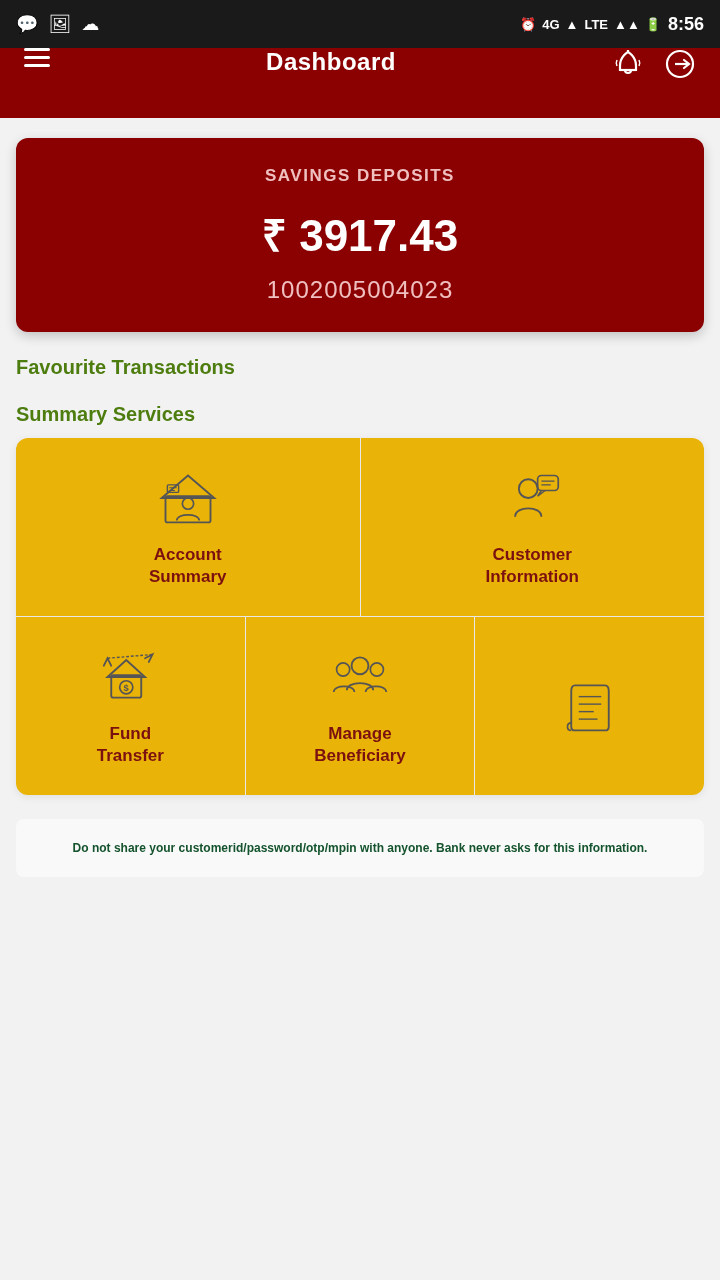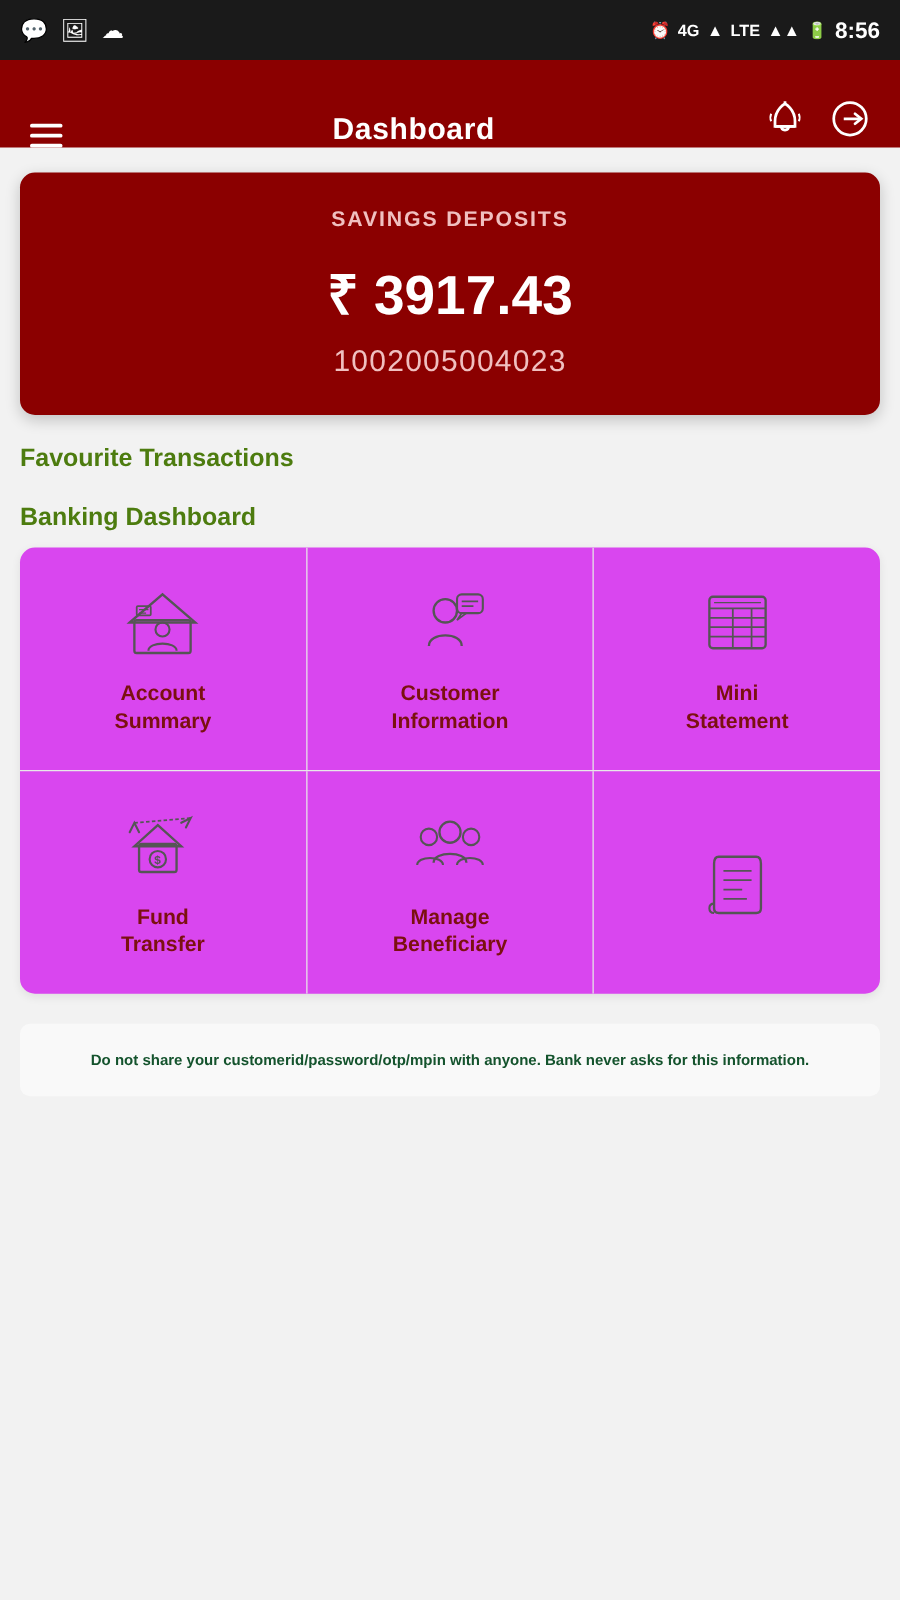--- a/index.html
+++ b/index.html
@@ -25,21 +25,21 @@
     }
     .status-left { display: flex; align-items: center; gap: 10px; }
     .status-right { display: flex; align-items: center; gap: 6px; font-size: 13px; font-weight: bold; }
     .status-time { font-size: 18px; font-weight: bold; }
 
     
     .top-nav {
       background: #8b0000;
       height: 70px;
       display: flex;
-      align-items: flex-end;
+      align-items: flex-start;
       justify-content: space-between;
       padding: 0 24px;
       color: white;
     }
     .nav-title {
       font-size: 24px;
       font-weight: bold;
       color: white;
       letter-spacing: 0.5px;
     }
@@ -97,21 +97,21 @@
       text-align: center;
     }
     .no-fav-text {
       font-size: 22px;
       color: #888;
     }
 
     
     .banking-section { margin-bottom: 24px; }
     .services-grid {
-      background: #d946ef;
+      background: #eab308;
       border-radius: 12px;
       overflow: hidden;
       box-shadow: 0 2px 8px rgba(0,0,0,0.08);
     }
     .services-row {
       display: flex;
       border-bottom: 1px solid #e8e8e8;
     }
     .services-row:last-child { border-bottom: none; }
     .service-item {
@@ -221,21 +221,21 @@
     <div class="savings-label">SAVINGS DEPOSITS</div>
     <div class="savings-amount">₹ 3917.43</div>
     <div class="savings-account">1002005004023</div>
   </div>
 
   <div class="favourite-section">
     <div class="section-title">Favourite Transactions</div>
   </div>
 
   <div class="banking-section">
-    <div class="section-title">Banking Dashboard</div>
+    <div class="section-title">Summary Services</div>
 
     <div class="services-grid">
 
       <div class="services-row">
 
         <div class="service-item">
           <div class="service-icon">
             <svg viewBox="0 0 64 64">
 
               <rect x="8" y="30" width="48" height="28" rx="2" stroke="#555" stroke-width="2" fill="none"></rect>
@@ -261,38 +261,20 @@
 
               <rect x="38" y="8" width="22" height="16" rx="4" stroke="#555" stroke-width="1.8" fill="none"></rect>
               <path d="M42 24 L38 30 L46 24" stroke="#555" stroke-width="1.5" fill="none"></path>
               <line x1="42" y1="14" x2="56" y2="14" stroke="#555" stroke-width="1.5"></line>
               <line x1="42" y1="18" x2="52" y2="18" stroke="#555" stroke-width="1.5"></line>
             </svg>
           </div>
           <span class="service-label">Customer<br>Information</span>
         </div>
 
-        <div class="service-item">
-          <div class="service-icon">
-            <svg viewBox="0 0 64 64">
-
-              <rect x="8" y="10" width="48" height="44" rx="3" stroke="#555" stroke-width="2" fill="none"></rect>
-
-              <line x1="8" y1="20" x2="56" y2="20" stroke="#555" stroke-width="1.5"></line>
-              <line x1="8" y1="28" x2="56" y2="28" stroke="#555" stroke-width="1.5"></line>
-              <line x1="8" y1="36" x2="56" y2="36" stroke="#555" stroke-width="1.5"></line>
-              <line x1="8" y1="44" x2="56" y2="44" stroke="#555" stroke-width="1.5"></line>
-              <line x1="28" y1="20" x2="28" y2="54" stroke="#555" stroke-width="1.5"></line>
-              <line x1="44" y1="20" x2="44" y2="54" stroke="#555" stroke-width="1.5"></line>
-
-              <line x1="12" y1="15" x2="52" y2="15" stroke="#555" stroke-width="1.2"></line>
-            </svg>
-          </div>
-          <span class="service-label">Mini<br>Statement</span>
-        </div>
       </div>
 
       <div class="services-row">
 
         <div class="service-item">
           <div class="service-icon">
             <svg viewBox="0 0 64 64">
 
               <rect x="12" y="30" width="32" height="24" rx="2" stroke="#555" stroke-width="2" fill="none"></rect>
               <polygon points="8,32 28,14 48,32" stroke="#555" stroke-width="2" fill="none"></polygon>

